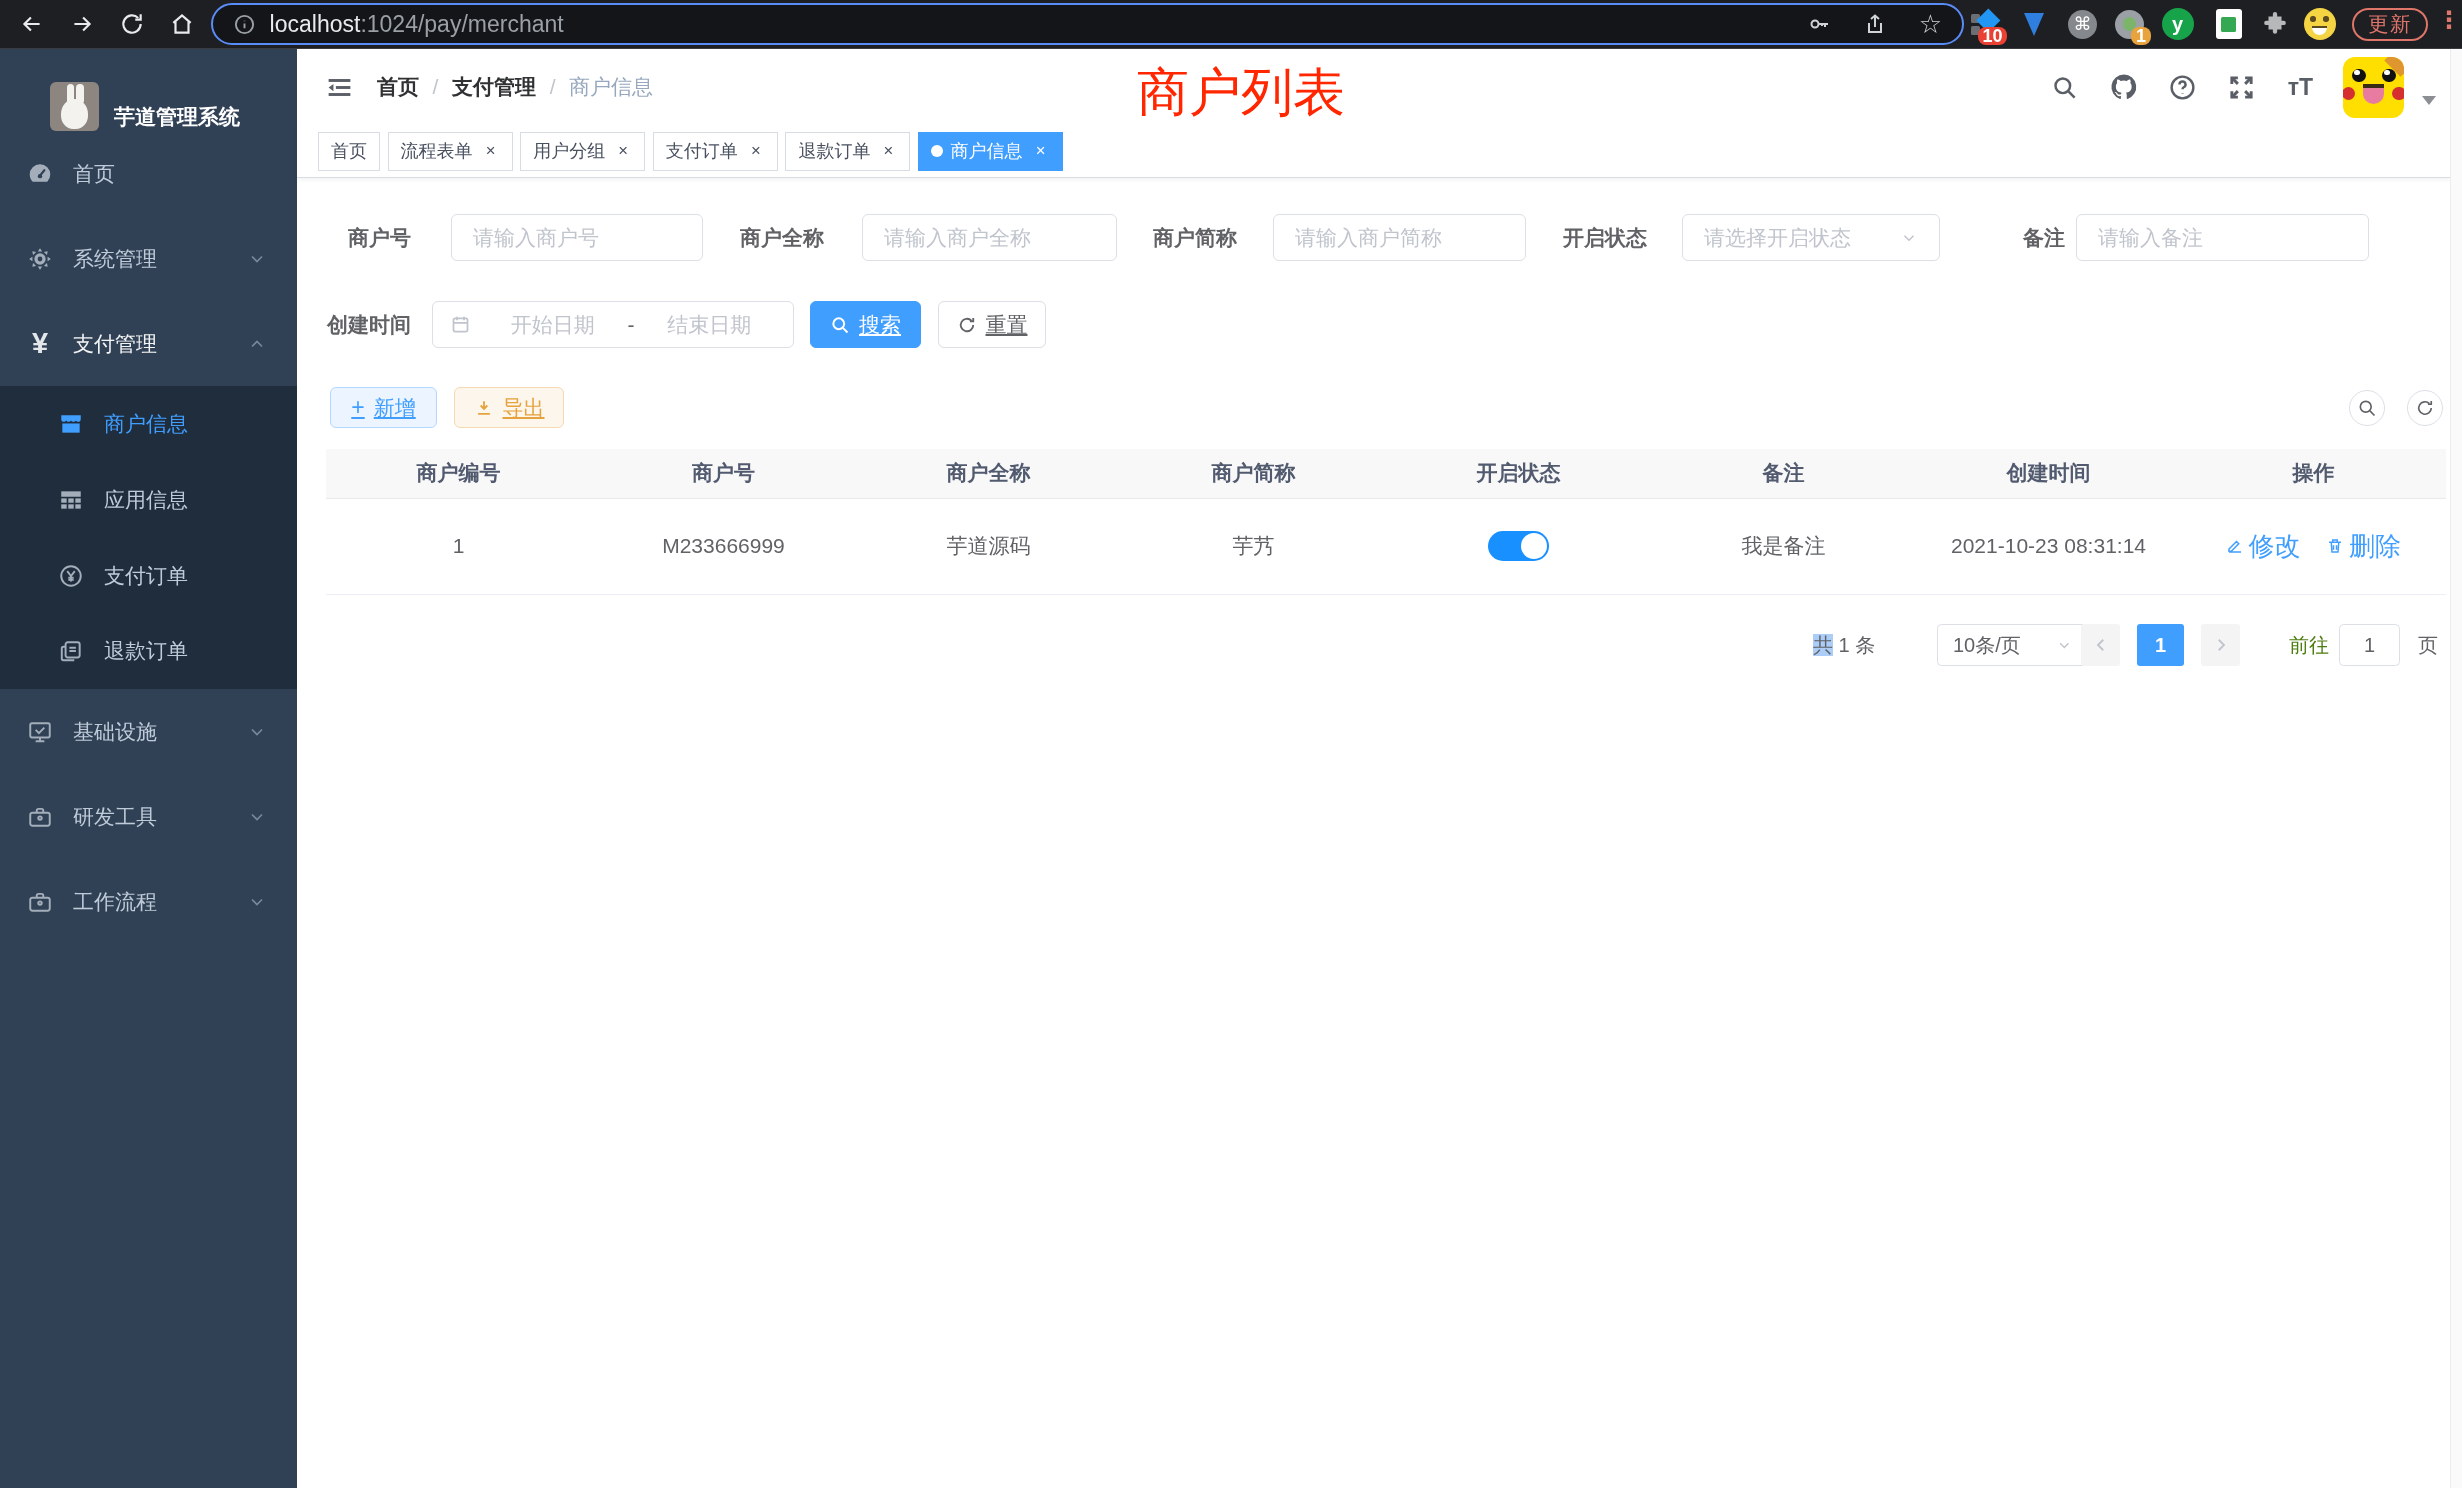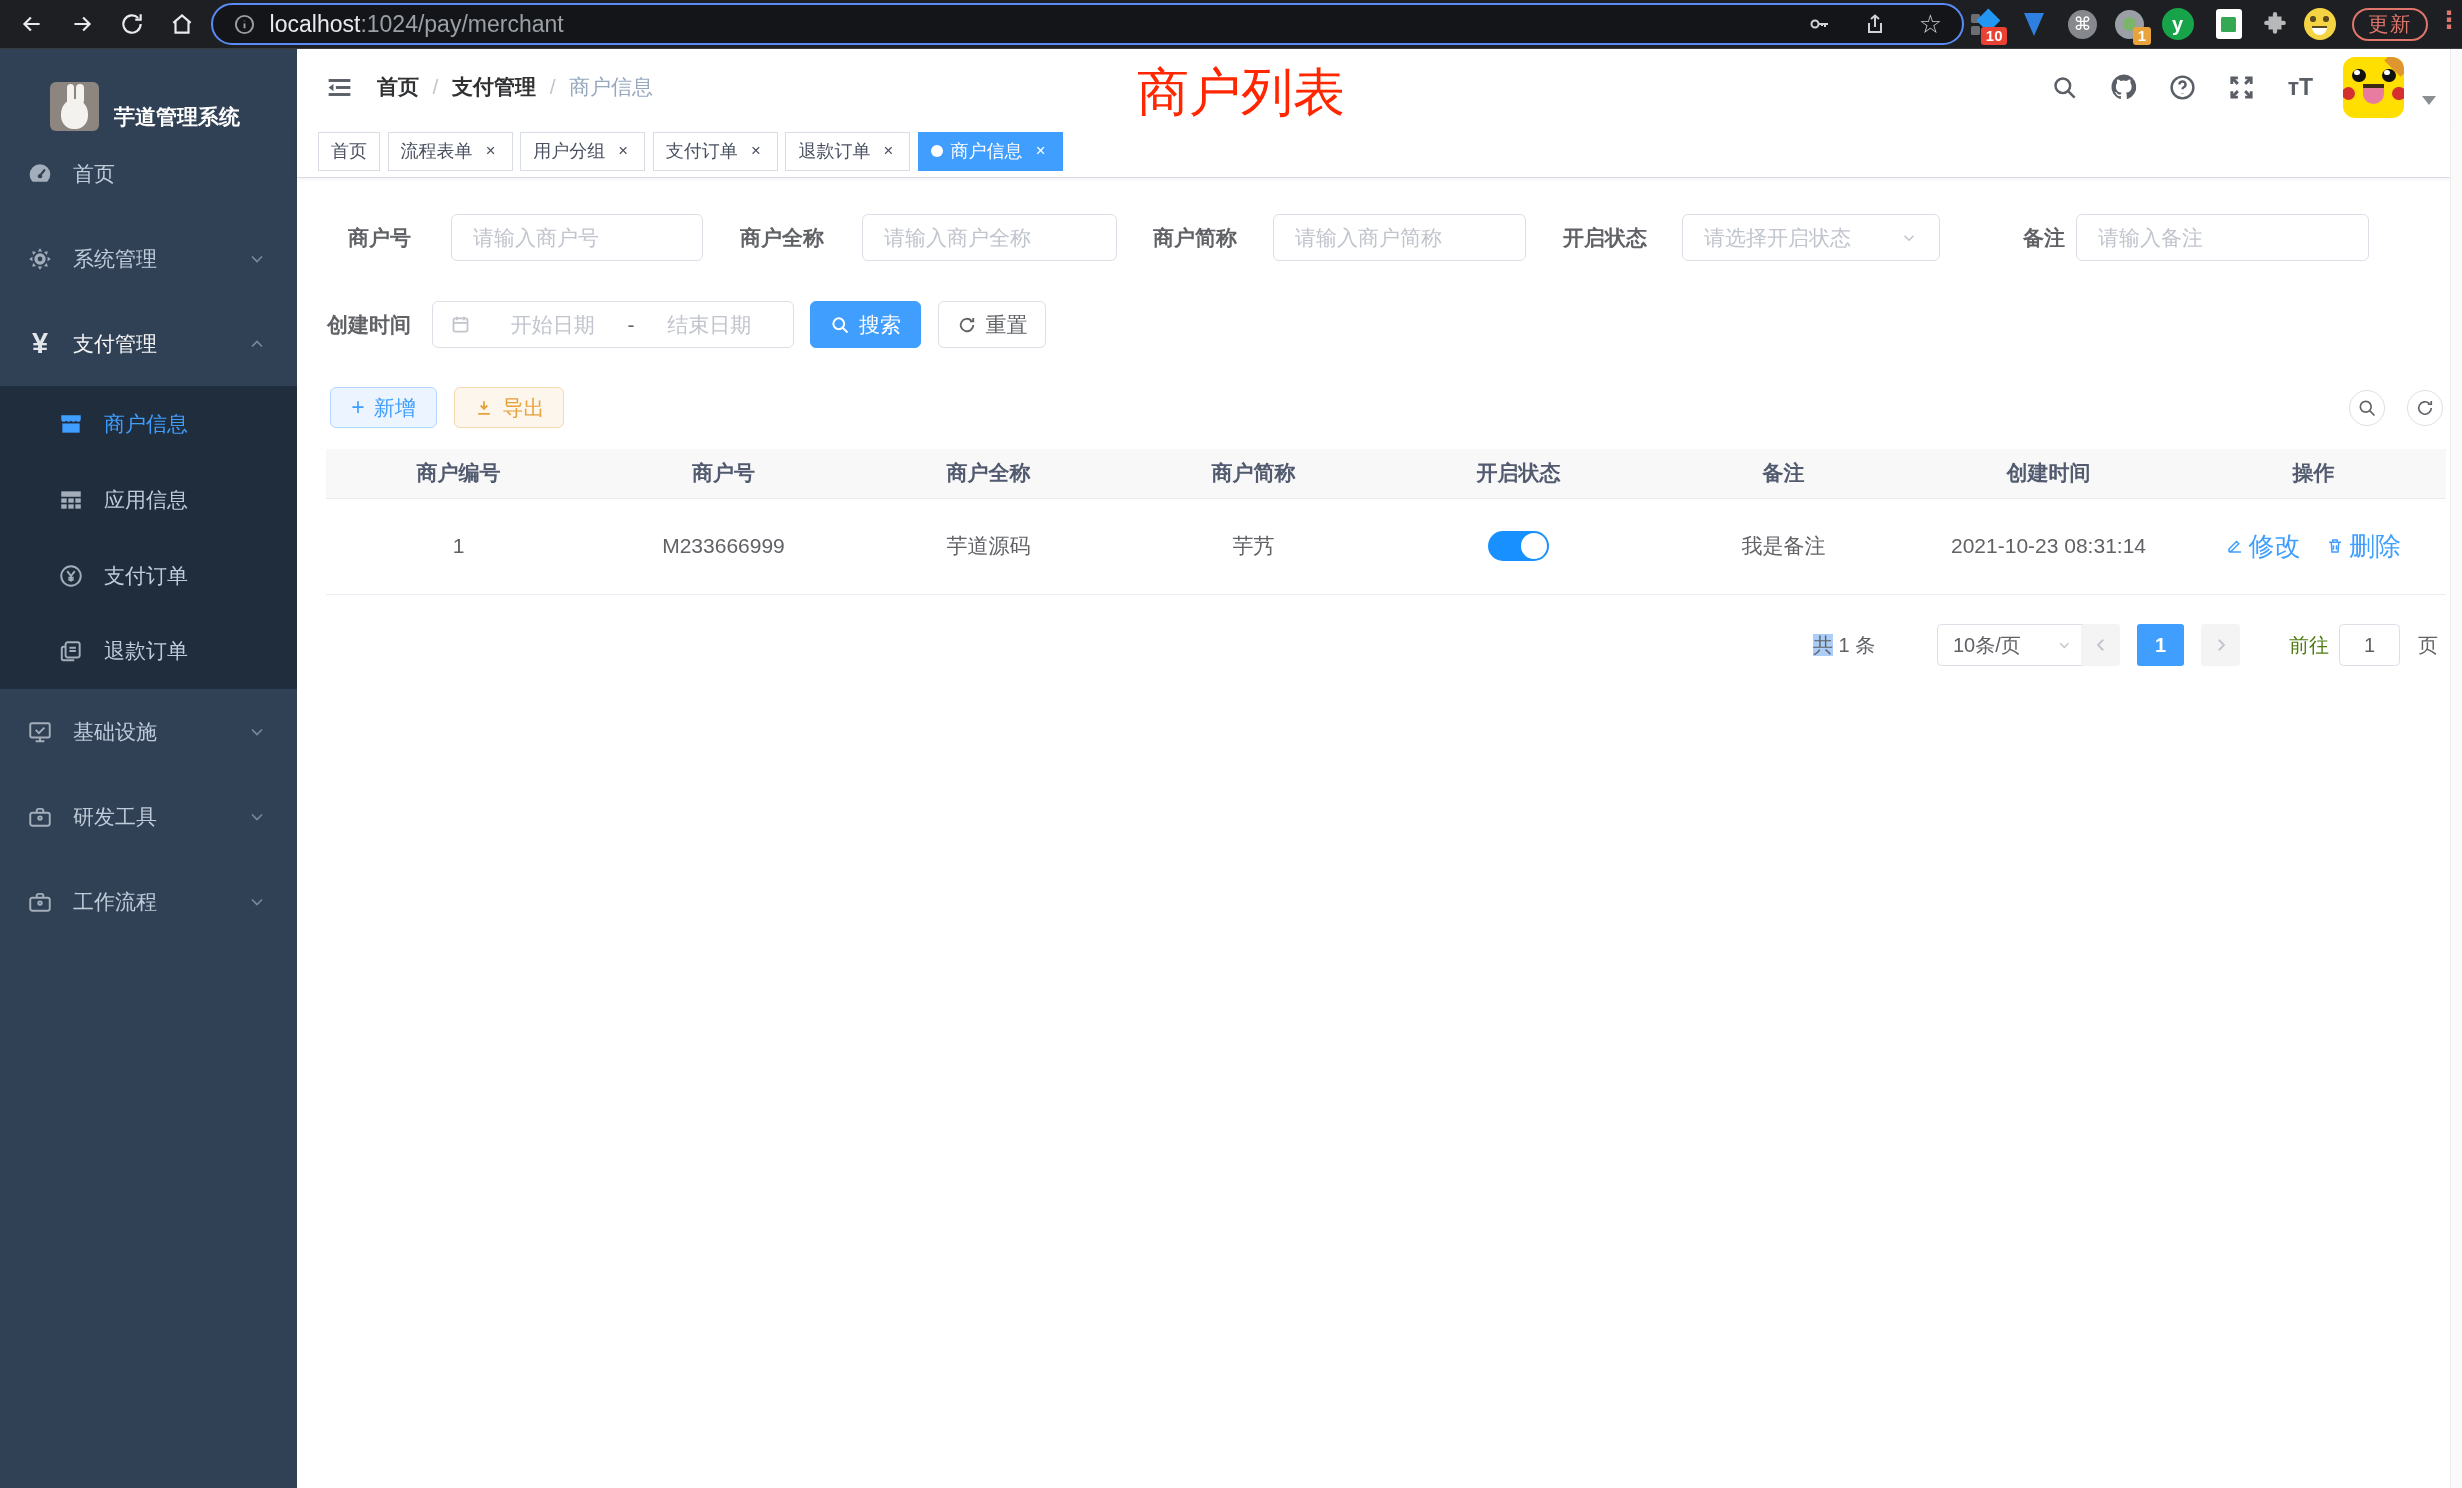--- a/index.html
+++ b/index.html
@@ -9,21 +9,21 @@
 
   
   .browser-bar { position:absolute; left:0; top:0; width:2462px; height:49px; background:#1e1f22; border-bottom:1.5px solid #3a3b3e; }
   .bicon { position:absolute; top:9px; width:30px; height:30px; display:flex; align-items:center; justify-content:center; color:#e8eaed; }
   .url-pill { position:absolute; left:211px; top:3px; width:1753px; height:42px; border-radius:21px; border:2.3px solid #5a8cf8; background:#141518; display:flex; align-items:center; padding:0 20px; }
   .url-text { font-size:23px; margin-left:13.6px; white-space:nowrap; }
   .url-host { color:#e8eaed; }
   .url-path { color:#9aa0a6; }
   .pill-right { margin-left:auto; display:flex; align-items:center; gap:32px; }
   .ext { position:absolute; top:7.6px; width:33px; height:33px; display:flex; align-items:center; justify-content:center; }
-  .badge { position:absolute; font-size:15px; font-weight:bold; color:#fff; border-radius:3px; padding:0.8px 4.5px; line-height:16.7px; }
+  .badge { position:absolute; font-size:18px; font-weight:bold; color:#fff; border-radius:8px; padding:0.8px 4.5px; line-height:16.7px; }
   .badge.red { background:#e94235; right:-6px; bottom:-4.5px; }
   .badge.orange { background:#e8a33d; color:#fff; right:-4.5px; bottom:-4.5px; }
   .circle-ext { border-radius:50%; display:flex; align-items:center; justify-content:center; }
   .update-pill { position:absolute; left:2352px; top:7.6px; width:76px; height:33px; border:2.3px solid #e0756b; border-radius:16.7px; color:#e0756b; font-size:20.5px; display:flex; align-items:center; justify-content:center; letter-spacing:1.5px; }
   .browser-dots { position:absolute; left:2437px; top:6px; color:#e0756b; font-size:24px; font-weight:bold; }
 
   
   .sidebar { position:absolute; left:0; top:49px; width:297px; height:1440px; background:#304156; }
   .logo-row { position:absolute; left:0; top:0; width:297px; height:82px; display:flex; align-items:flex-end; }
   .logo-img { position:relative; width:49px; height:49px; margin-left:50px; border-radius:6px; background:#8d8680; overflow:hidden; }
@@ -80,21 +80,21 @@
   .flabel { position:absolute; height:47px; line-height:47px; text-align:right; font-size:21px; font-weight:bold; color:#606266; }
   .finput { position:absolute; height:47px; border:1.5px solid #dcdfe6; border-radius:6px; font-size:21px; color:#606266; padding:0 21px; background:#fff; font-family:inherit; }
   .finput::placeholder { color:#c0c4cc; }
   .fselect { position:absolute; height:47px; border:1.5px solid #dcdfe6; border-radius:6px; background:#fff; display:flex; align-items:center; padding:0 21px; cursor:pointer; }
   .fselect .ph { font-size:21px; color:#c0c4cc; }
   .fselect .sel-caret { margin-left:auto; color:#c0c4cc; display:flex; }
   .datebox { position:absolute; height:47px; border:1.5px solid #dcdfe6; border-radius:6px; background:#fff; display:flex; align-items:center; padding:0 16.7px; }
   .datebox .cal { color:#c0c4cc; display:flex; margin-right:15px; }
   .datebox .dph { font-size:21px; color:#c0c4cc; flex:1; text-align:center; }
   .datebox .dsep { font-size:21px; color:#606266; padding:0 7.6px; }
-  .btn { position:absolute; height:47px; border-radius:6px; font-size:21px; display:flex; align-items:center; justify-content:center; gap:9px; cursor:pointer; border:1.5px solid transparent; }
+  .btn { position:absolute; height:47px; border-radius:6px; font-size:21px; display:flex; align-items:center; justify-content:center; gap:9px; cursor:pointer; border:1.5px solid transparent;text-decoration:underline; }
   .btn-search { background:#409eff; color:#fff; border-color:#409eff; }
   .btn-reset { background:#fff; color:#606266; border-color:#dcdfe6; }
   .btn-add { height:41px; background:#ecf5ff; color:#409eff; border-color:#b3d8ff; }
   .btn-export { height:41px; background:#fdf6ec; color:#e6a23c; border-color:#f5dab1; }
   .mini-circle { position:absolute; width:36px; height:36px; border-radius:50%; border:1.5px solid #dcdfe6; background:#fff; display:flex; align-items:center; justify-content:center; color:#606266; cursor:pointer; }
 
   
   .mtable { position:absolute; left:29px; top:400px; width:2120px; border-collapse:collapse; table-layout:fixed; font-size:21px; }
   .mtable th { height:49px; background:#f8f8f9; color:#515a6e; font-weight:bold; text-align:center; border-bottom:1.5px solid #e8eaec; }
   .mtable td { height:96px; color:#606266; text-align:center; border-bottom:1.5px solid #ebeef5; background:#fff; }

